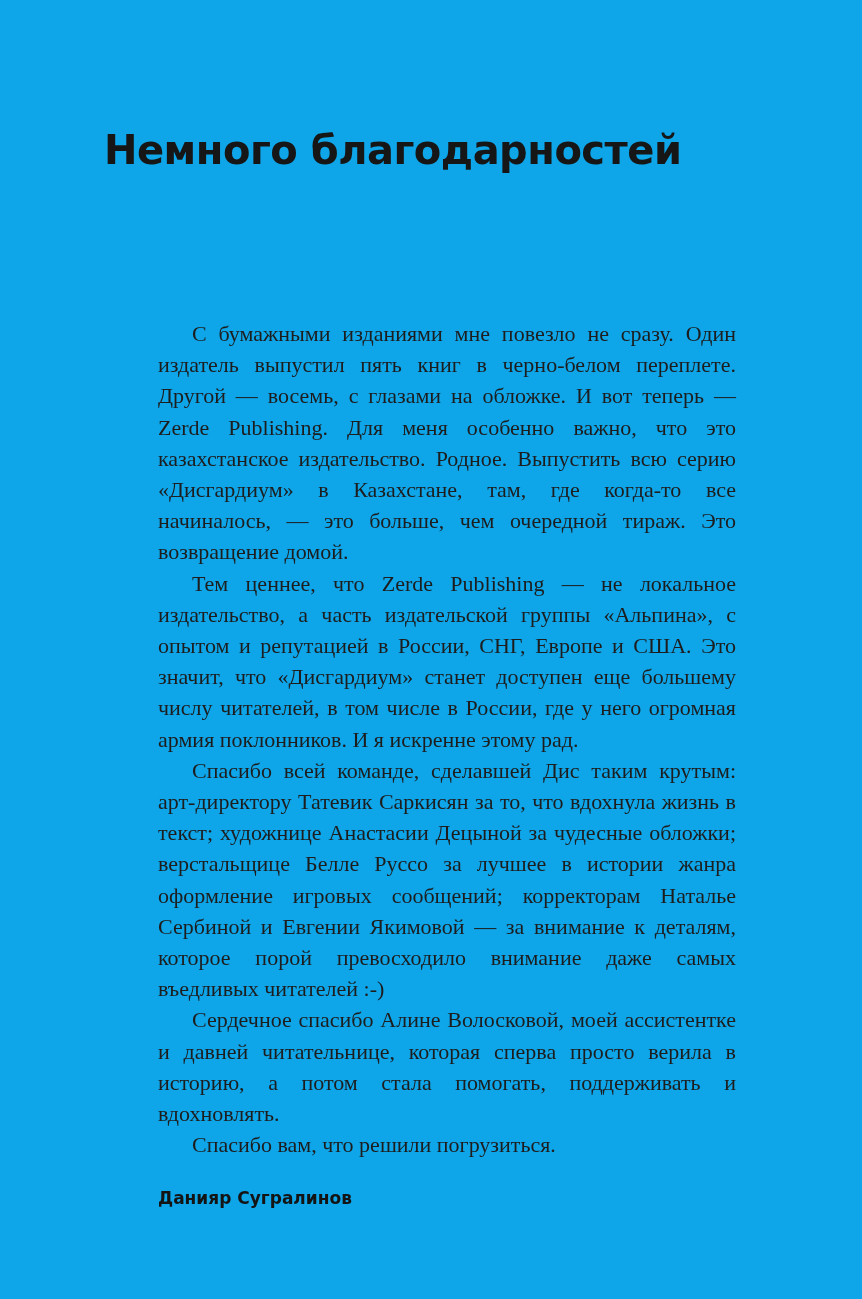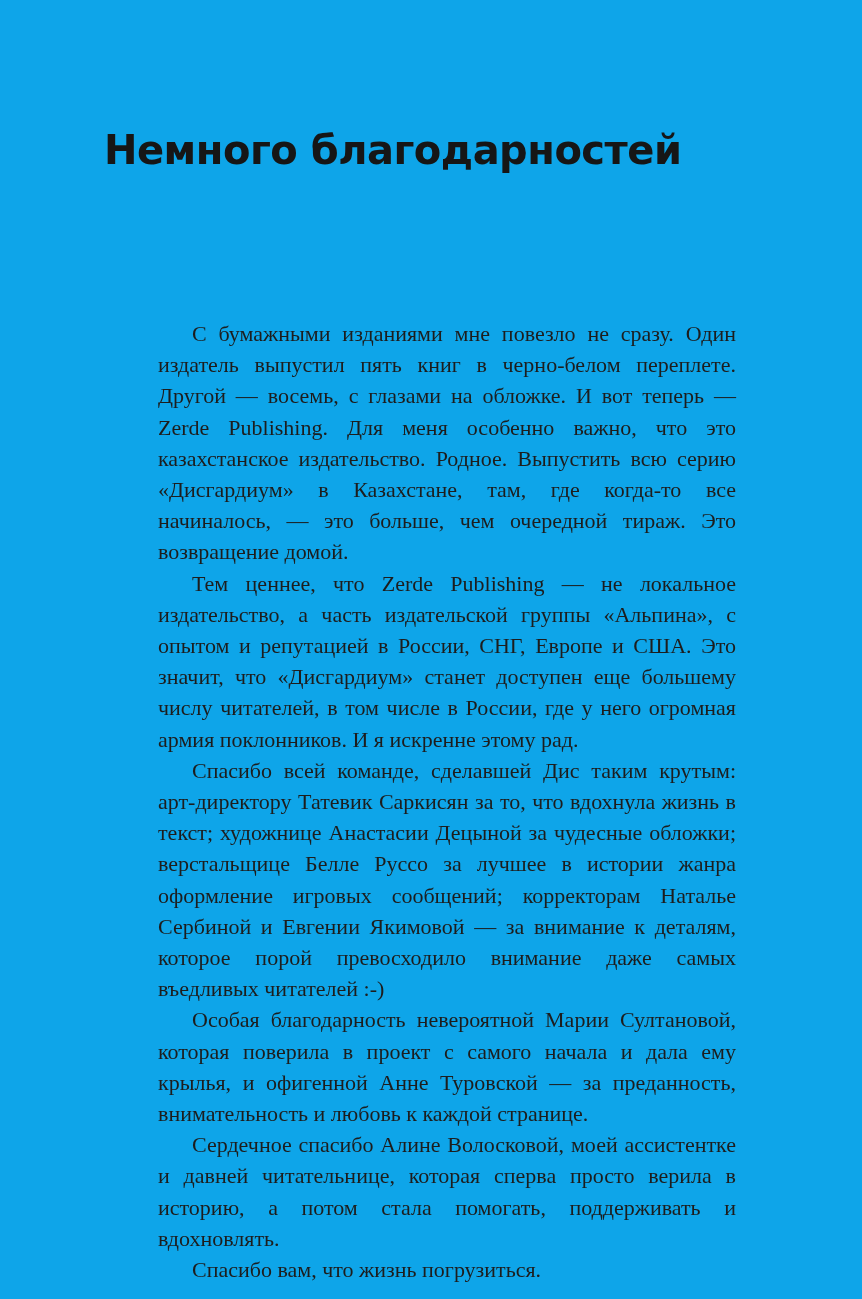--- a/index.html
+++ b/index.html
@@ -63,19 +63,18 @@
 <body>
 
 <div class="page">
 
   <h1 class="page-title">Немного благодарностей</h1>
 
   <div class="body-block">
     <p class="para">С бумажными изданиями мне повезло не сразу. Один издатель выпустил пять книг в черно-белом переплете. Другой — восемь, с глазами на обложке. И вот теперь — Zerde Publishing. Для меня особенно важно, что это казахстанское издательство. Родное. Выпустить всю серию «Дисгардиум» в Казахстане, там, где когда-то все начиналось, — это больше, чем очередной тираж. Это возвращение домой.</p>
     <p class="para">Тем ценнее, что Zerde Publishing — не локальное издательство, а часть издательской группы «Альпина», с опытом и репутацией в России, СНГ, Европе и США. Это значит, что «Дисгардиум» станет доступен еще большему числу читателей, в том числе в России, где у него огромная армия поклонников. И я искренне этому рад.</p>
     <p class="para">Спасибо всей команде, сделавшей Дис таким крутым: арт-директору Татевик Саркисян за то, что вдохнула жизнь в текст; художнице Анастасии Децыной за чудесные обложки; верстальщице Белле Руссо за лучшее в истории жанра оформление игровых сообщений; корректорам Наталье Сербиной и Евгении Якимовой — за внимание к деталям, которое порой превосходило внимание даже самых въедливых читателей :-)</p>
-    <p class="para">Особая благодарность невероятной Марии Султановой, которая поверила в проект с самого начала и дала ему крылья, и офигенной Анне Туровской — за преданность, внимательность и любовь к каждой странице.</p>
     <p class="para">Сердечное спасибо Алине Волосковой, моей ассистентке и давней читательнице, которая сперва просто верила в историю, а потом стала помогать, поддерживать и вдохновлять.</p>
-    <p class="para">Спасибо вам, что жизнь погрузиться.</p>
+    <p class="para">Спасибо вам, что решили погрузиться.</p>
     <p class="signature">Данияр Сугралинов</p>
   </div>
 
 </div>
 
 </body></html>

